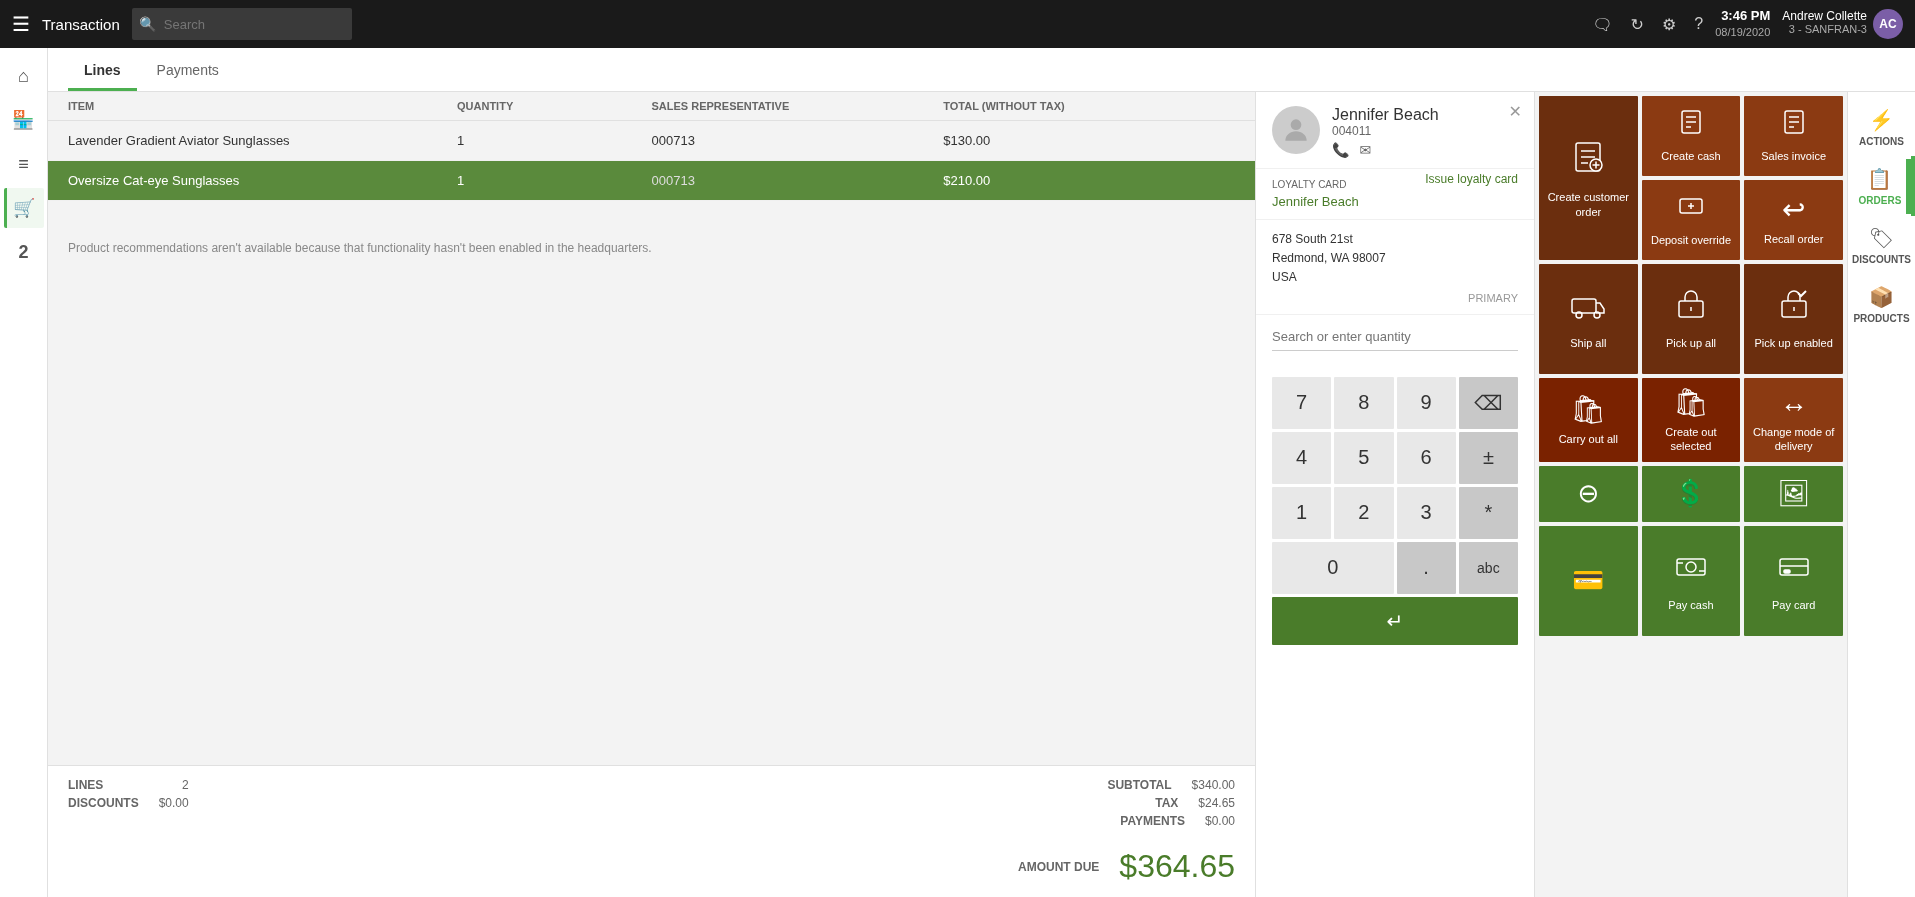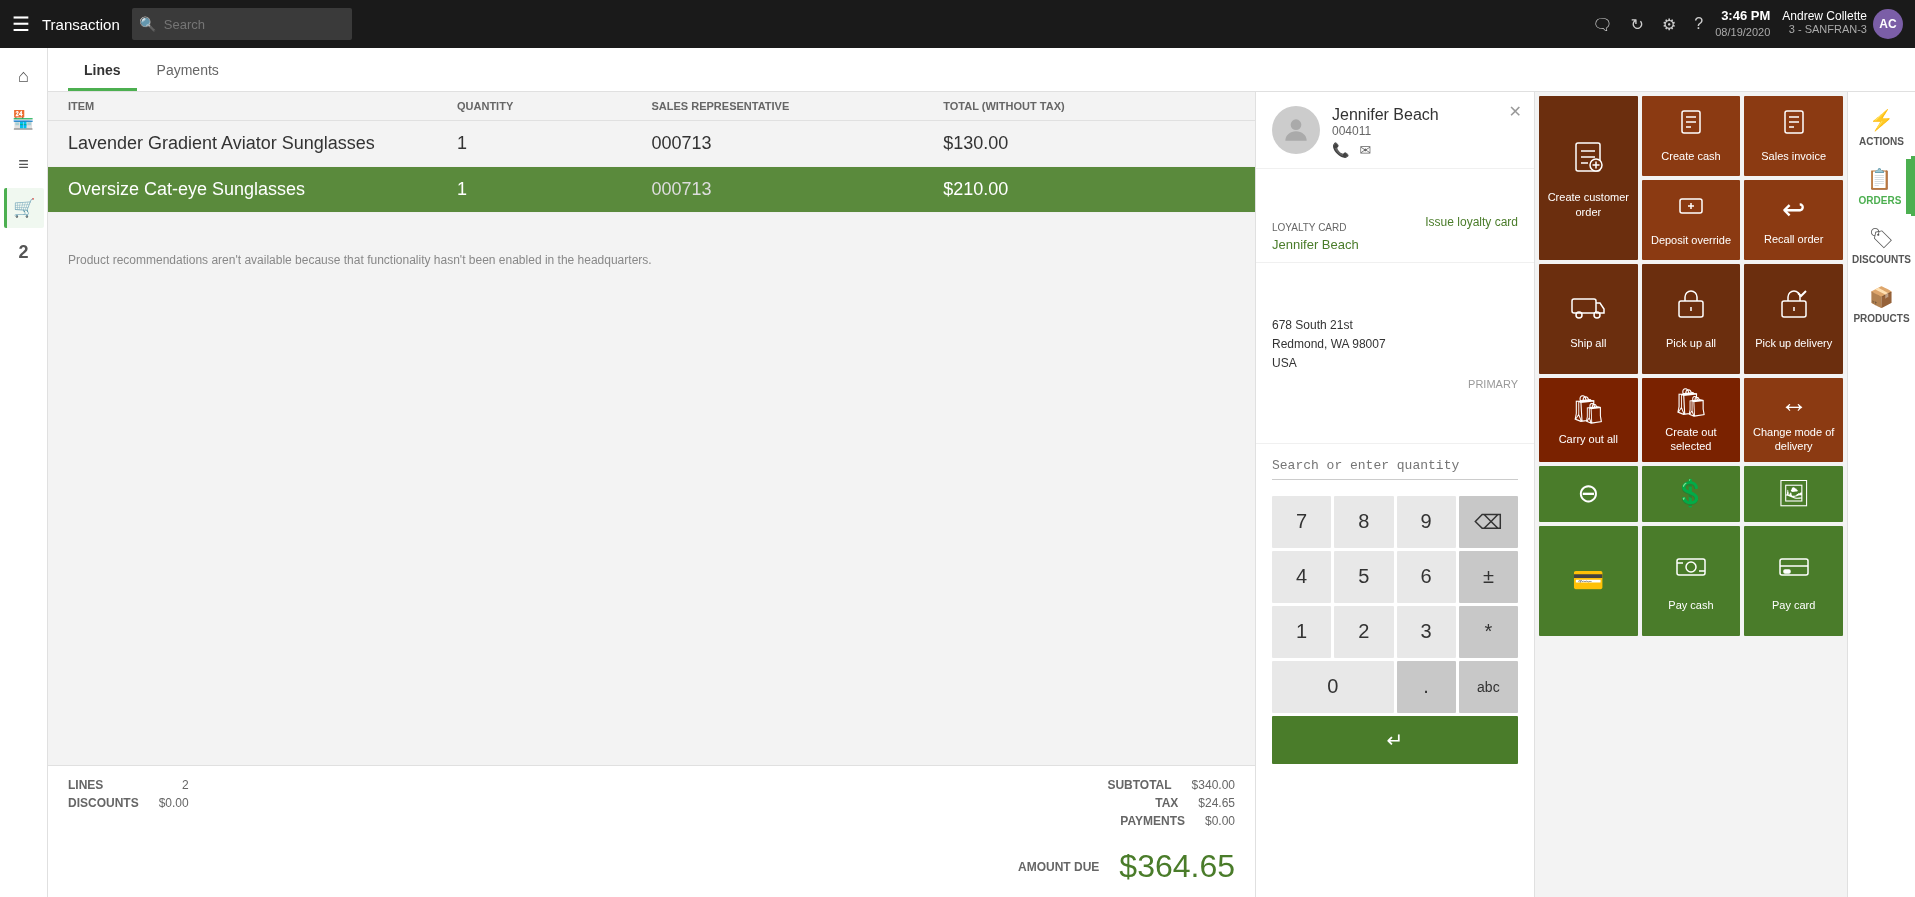--- a/index.html
+++ b/index.html
@@ -86,21 +86,21 @@
       grid-template-columns: 2fr 1fr 1.5fr 1.5fr;
       padding: 8px 20px;
       font-size: 11px; font-weight: 600; color: #666; text-transform: uppercase;
       border-bottom: 1px solid #e0e0e0;
     }
     .line-row {
       display: grid;
       grid-template-columns: 2fr 1fr 1.5fr 1.5fr;
       padding: 12px 20px;
       border-bottom: 1px solid #f0f0f0;
-      font-size: 18px; color: #333; align-items: center;
+      font-size: 13px; color: #333; align-items: center;
     }
     .line-row.selected { background: #5a8a3c; color: #fff; }
     .line-row.selected .line-rep { color: #ddd; }
 
     .recommendation-msg {
       padding: 20px; font-size: 12px; color: #888; margin-top: 20px;
     }
 
     
     .lines-footer {
@@ -122,21 +122,20 @@
 
     
     .customer-panel {
       width: 280px;
       background: #fff;
       border-left: 1px solid #e0e0e0;
       border-right: 1px solid #e0e0e0;
       display: flex;
       flex-direction: column;
       overflow: hidden;
-      gap: 43px;
     }
     .customer-header {
       padding: 14px 16px 10px;
       display: flex; align-items: flex-start; gap: 12px; position: relative;
       border-bottom: 1px solid #f0f0f0;
     }
     .customer-avatar {
       width: 48px; height: 48px; border-radius: 50%; background: #ccc;
       display: flex; align-items: center; justify-content: center; color: #888; font-size: 24px; flex-shrink: 0;
     }
@@ -157,21 +156,21 @@
 
     
     .numpad-area {
       padding: 8px 16px 16px;
       border-top: 1px solid #f0f0f0;
       flex: 1;
     }
     .numpad-search {
       width: 100%; border: none; border-bottom: 1px solid #ccc;
       font-size: 13px; padding: 6px 0; color: #666; outline: none;
-      background: transparent; margin-bottom: 16px; font-family: Liberation Mono, monospace;
+      background: transparent; margin-bottom: 26px;
     }
     .numpad-grid {
       display: grid;
       grid-template-columns: repeat(4, 1fr);
       gap: 3px;
     }
     .numpad-btn {
       background: #e8e8e8;
       border: none; cursor: pointer;
       height: 52px; font-size: 20px; color: #333;
@@ -478,21 +477,21 @@
           </div>
           <div class="tile tile-brown" style="min-height:110px;">
             <span class="tile-icon">
               <svg width="36" height="36" fill="none" stroke="#fff" stroke-width="1.5" viewBox="0 0 36 36">
                   <rect x="6" y="14" width="24" height="16" rx="2"></rect>
                   <path d="M12 14V10a6 6 0 0112 0v4"></path>
                   <path d="M18 20v4"></path>
                   <path d="M22 6l3 3 5-5" stroke="#fff" stroke-width="2"></path>
                 </svg>
             </span>
-            <span class="tile-label">Pick up delivery</span>
+            <span class="tile-label">Pick up enabled</span>
           </div>
 
           <div class="tile" style="background:#7a2200;min-height:72px;">
             <span class="tile-icon">🛍</span>
             <span class="tile-label">Carry out all</span>
           </div>
           <div class="tile" style="background:#7a2200;min-height:72px;">
             <span class="tile-icon">🛍</span>
             <span class="tile-label">Create out selected</span>
           </div>

